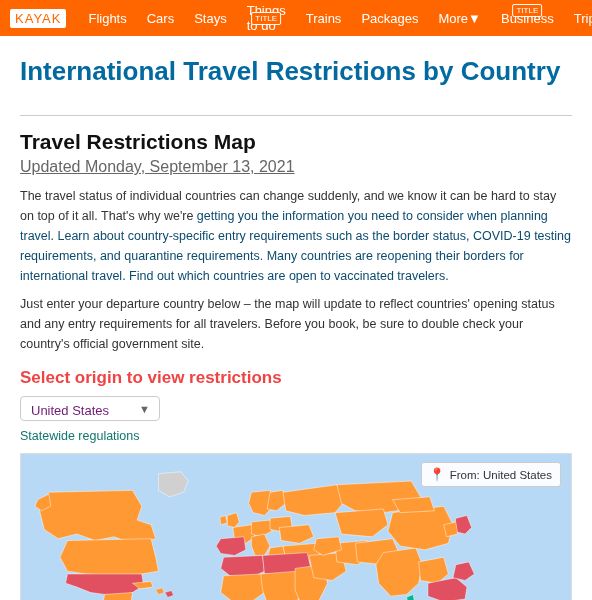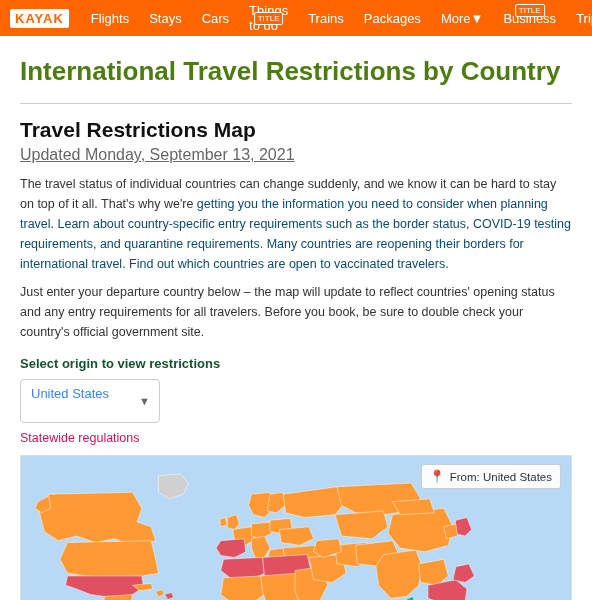--- a/index.html
+++ b/index.html
@@ -1,62 +1,62 @@
 <!DOCTYPE html>
 <html><head>
   <meta charset="utf-8">
   <style>
     * { margin: 0; padding: 0; box-sizing: border-box; }
     body { font-family: -apple-system, BlinkMacSystemFont, 'Segoe UI', Arial, sans-serif; font-size: 13px; color: #333; background: #fff; width: 592px; overflow-x: hidden; }
 
     
     nav { background: #ff6600; display: flex; align-items: center; height: 36px; padding: 0 10px; gap: 0; }
-    .nav-logo { background: #fff; color: #ff6600; font-weight: 700; font-size: 13px; padding: 2px 5px; letter-spacing: 1px; margin-right: 12px; border-radius: 2px; }
+    .nav-logo { background: #fff; color: #ff6600; font-weight: 400; font-size: 13px; padding: 2px 5px; letter-spacing: 1px; margin-right: 12px; border-radius: 2px; }
     .nav-links { display: flex; align-items: center; gap: 0; flex: 1; }
     .nav-link { color: #fff; text-decoration: none; font-size: 13px; padding: 0 10px; height: 20px; display: flex; align-items: center; position: relative; }
     .nav-link .badge { background: #ff6600; border: 1px solid #fff; color: #fff; font-size: 8px; padding: 1px 3px; border-radius: 2px; position: absolute; top: 4px; left: 50%; transform: translateX(-50%); white-space: nowrap; }
     .nav-right { display: flex; align-items: center; gap: 0; margin-left: auto; }
     .nav-right .nav-link-r { color: #fff; text-decoration: none; font-size: 13px; padding: 0 10px; height: 36px; display: flex; align-items: center; position: relative; }
     .nav-right .badge2 { background: #ff6600; border: 1px solid #fff; color: #fff; font-size: 8px; padding: 1px 3px; border-radius: 2px; position: absolute; top: 4px; left: 50%; transform: translateX(-50%); white-space: nowrap; }
 
     
     .main { padding: 20px 20px 0 20px; }
-    h1 { font-size: 26px; font-weight: 700; color: #4d7c0f; margin-bottom: 16px; line-height: 1.2; }
+    h1 { font-size: 26px; font-weight: 700; color: #0369a1; margin-bottom: 28px; line-height: 1.2; }
     hr { border: none; border-top: 1px solid #ccc; margin-bottom: 14px; }
 
     .section-title { font-size: 21px; font-weight: 700; color: #111; margin-bottom: 4px; }
     .updated { font-size: 16px; color: #666; margin-bottom: 10px; text-decoration: underline; }
 
     .description { font-size: 12.5px; color: #333; line-height: 1.6; margin-bottom: 8px; }
     .description span.highlight { color: #0c4a6e; }
 
-    .select-label { font-size: 13px; font-weight: 600; color: #14532d; margin: 14px 0 8px 0; }
+    .select-label { font-size: 17px; font-weight: 600; color: #ef4444; margin: 14px 0 8px 0; }
     .select-wrapper { position: relative; display: inline-block; }
-    select { appearance: none; -webkit-appearance: none; border: 1px solid #ccc; border-radius: 4px; padding: 6px 30px 21px 10px; font-size: 13px; color: #3b82f6; background: #fff; cursor: pointer; min-width: 140px; }
+    select { appearance: none; -webkit-appearance: none; border: 1px solid #ccc; border-radius: 4px; padding: 6px 30px 2px 10px; font-size: 13px; color: #701a75; background: #fff; cursor: pointer; min-width: 140px; }
     .select-arrow { position: absolute; right: 10px; top: 50%; transform: translateY(-50%); pointer-events: none; color: #666; font-size: 11px; }
 
-    .statewide { color: #be185d; font-size: 12.5px; text-decoration: none; display: block; margin-top: 8px; margin-bottom: 10px; }
+    .statewide { color: #0f766e; font-size: 12.5px; text-decoration: none; display: block; margin-top: 8px; margin-bottom: 10px; }
 
     
     .map-container { position: relative; width: 100%; height: 320px; background: #b8d9f5; overflow: hidden; border: 1px solid #ddd; margin-top: 2px; }
     .map-from-label { position: absolute; top: 8px; right: 10px; background: rgba(255,255,255,0.92); border: 1px solid #ccc; border-radius: 3px; padding: 4px 8px; font-size: 11.5px; color: #333; display: flex; align-items: center; gap: 4px; z-index: 10; }
     .pin-icon { color: #ff6600; font-size: 13px; }
 
     
     .world-map-svg { width: 100%; height: 100%; }
   </style>
 </head>
 <body>
 
 <nav>
   <span class="nav-logo">KAYAK</span>
   <div class="nav-links">
     <a class="nav-link">Flights</a>
+    <a class="nav-link">Cars</a>
     <a class="nav-link">Stays</a>
-    <a class="nav-link">Cars</a>
     <a class="nav-link">
       <span class="badge">TITLE</span>
       <span>Things to do</span>
     </a>
     <a class="nav-link">Trains</a>
     <a class="nav-link">Packages</a>
     <a class="nav-link"><span>More</span> ▼</a>
   </div>
   <div class="nav-right">
     <a class="nav-link-r">

